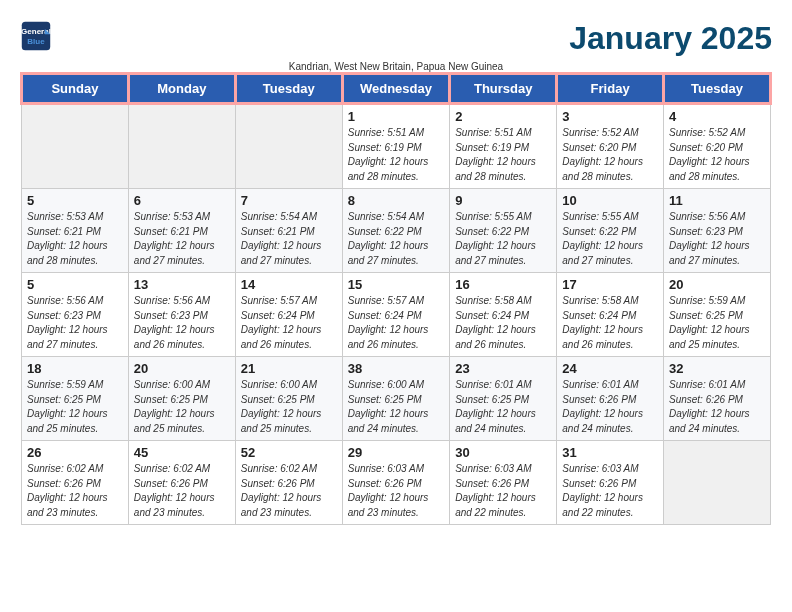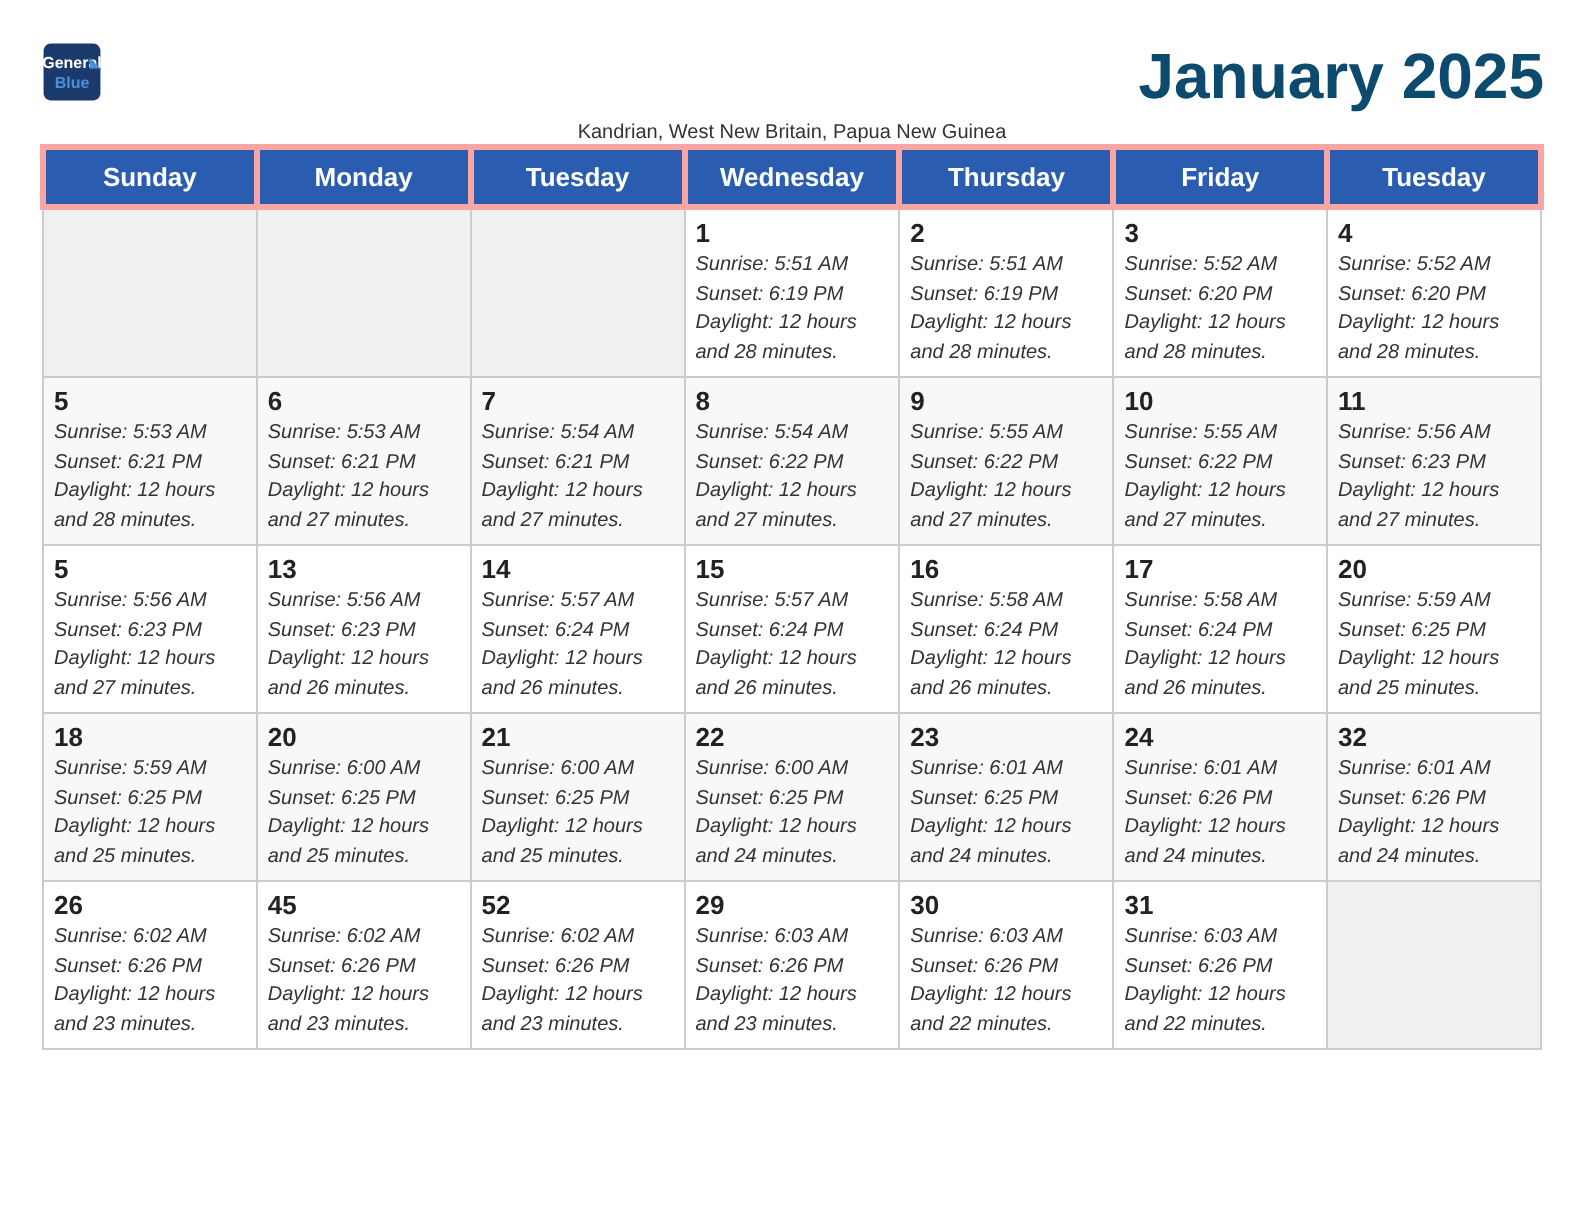--- a/index.html
+++ b/index.html
@@ -197,21 +197,21 @@
         </td>
         <td>
           <div class="day-number">20</div>
           <div class="day-detail">Sunrise: 6:00 AM<br>Sunset: 6:25 PM<br>Daylight: 12 hours and 25 minutes.</div>
         </td>
         <td>
           <div class="day-number">21</div>
           <div class="day-detail">Sunrise: 6:00 AM<br>Sunset: 6:25 PM<br>Daylight: 12 hours and 25 minutes.</div>
         </td>
         <td>
-          <div class="day-number">22</div>
+          <div class="day-number">38</div>
           <div class="day-detail">Sunrise: 6:00 AM<br>Sunset: 6:25 PM<br>Daylight: 12 hours and 24 minutes.</div>
         </td>
         <td>
           <div class="day-number">23</div>
           <div class="day-detail">Sunrise: 6:01 AM<br>Sunset: 6:25 PM<br>Daylight: 12 hours and 24 minutes.</div>
         </td>
         <td>
           <div class="day-number">24</div>
           <div class="day-detail">Sunrise: 6:01 AM<br>Sunset: 6:26 PM<br>Daylight: 12 hours and 24 minutes.</div>
         </td>

